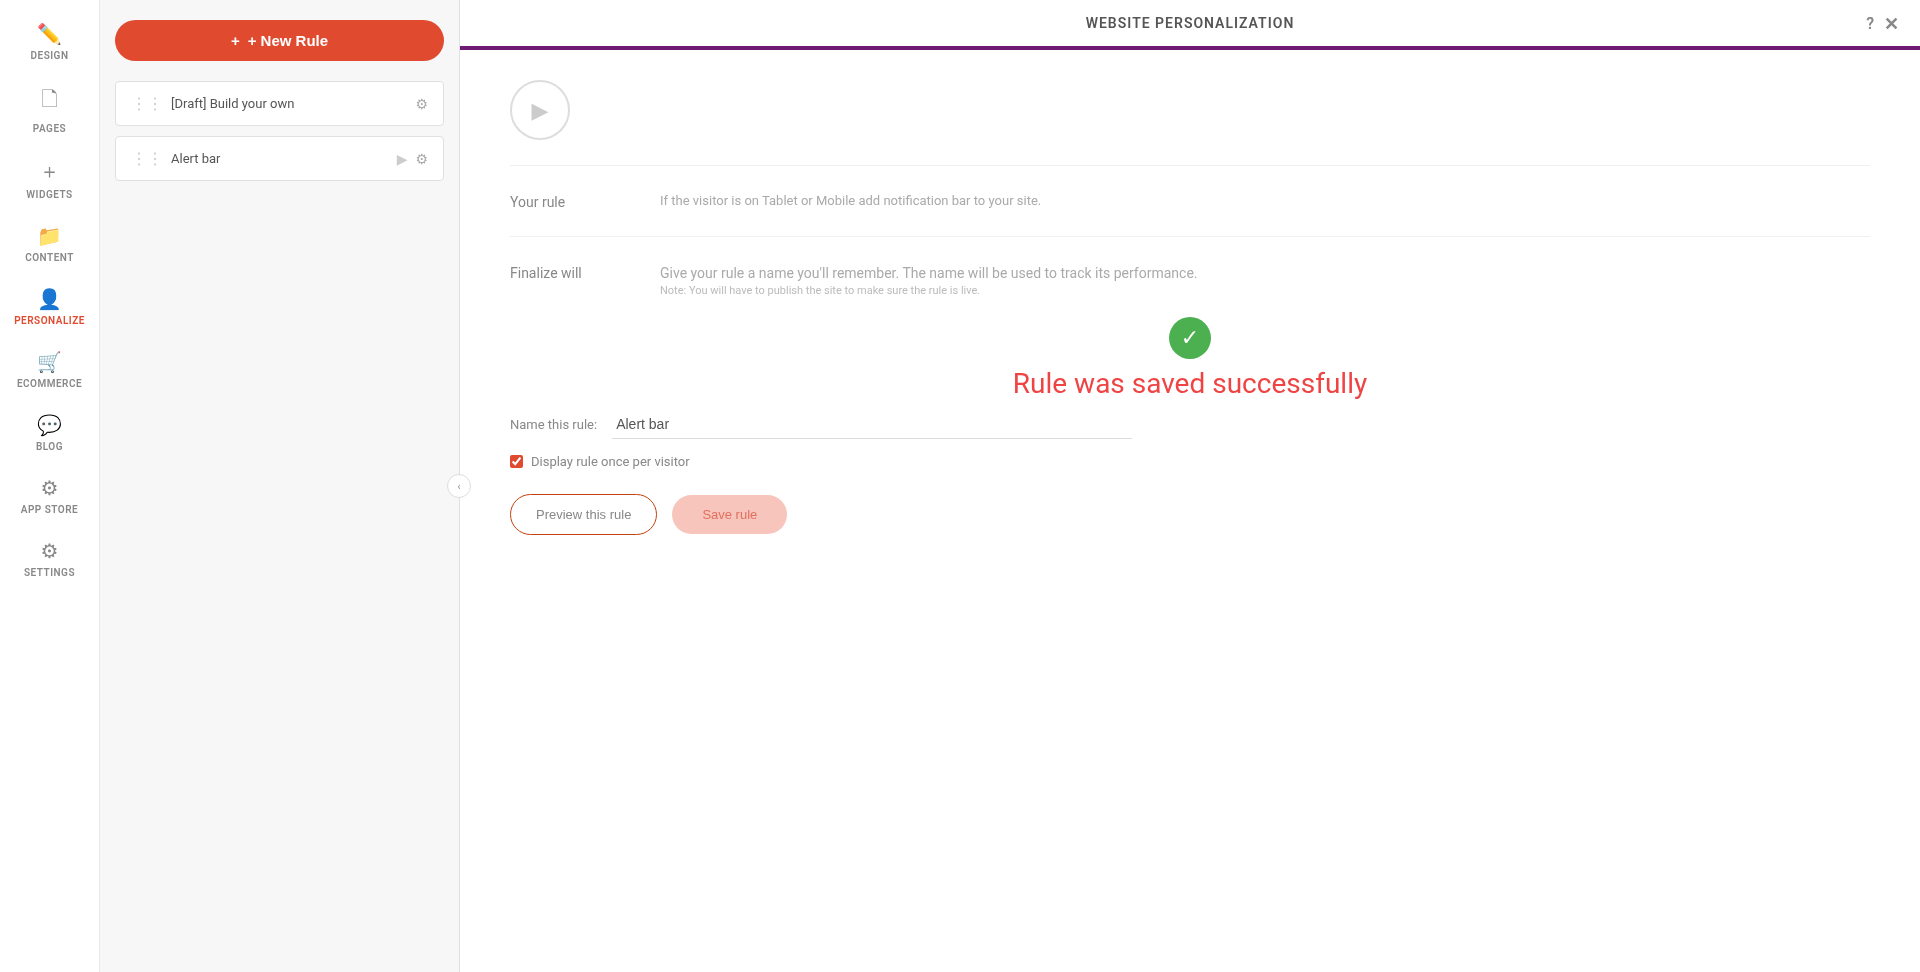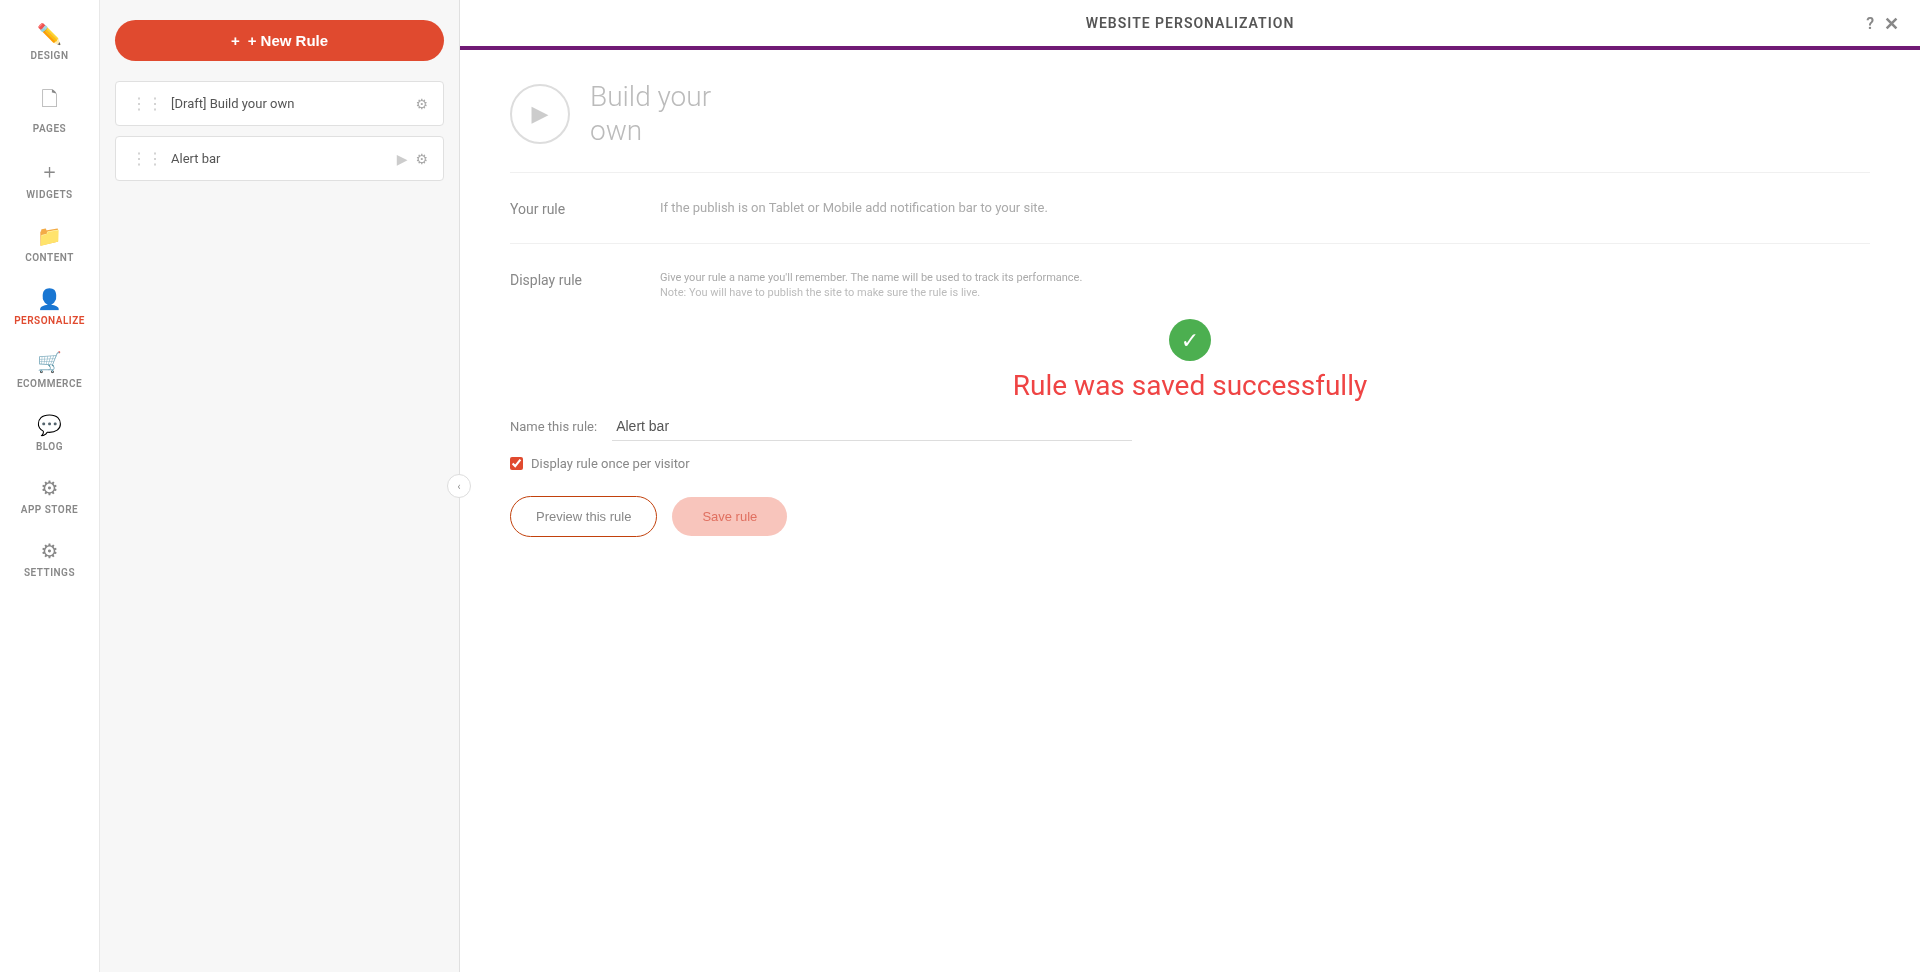--- a/index.html
+++ b/index.html
@@ -181,21 +181,21 @@
     .finalize-header {
       display: flex;
       align-items: flex-start;
       gap: 30px;
       margin-bottom: 20px;
     }
     .finalize-content {
       flex: 1;
     }
     .finalize-desc {
-      font-size: 11px;
+      font-size: 14px;
       color: #aaa;
       line-height: 1.6;
     }
     .finalize-note {
       font-size: 11px;
       color: #bbb;
     }
 
     
     .success-area {
@@ -376,34 +376,30 @@
     <span class="help-btn">?</span>
     <span class="close-btn">✕</span>
   </div>
 
   <div class="main-body">
 
     <div class="build-section">
       <div class="build-circle">
         <span>▶</span>
       </div>
-      <div class="build-title">
-        <span>Build your</span><br>
-        <span>own</span>
-      </div>
     </div>
 
     <div class="rule-section">
       <div class="section-label">Your rule</div>
-      <div class="section-content">If the publish is on Tablet or Mobile add notification bar to your site.</div>
+      <div class="section-content">If the visitor is on Tablet or Mobile add notification bar to your site.</div>
     </div>
 
     <div class="finalize-section">
       <div class="finalize-header">
-        <div class="section-label">Display rule</div>
+        <div class="section-label">Finalize will</div>
         <div class="finalize-content">
           <div class="finalize-desc">Give your rule a name you'll remember. The name will be used to track its performance.</div>
           <div class="finalize-note">Note: You will have to publish the site to make sure the rule is live.</div>
         </div>
       </div>
 
       <div class="success-area">
         <div class="success-check">
           <span>✓</span>
         </div>

